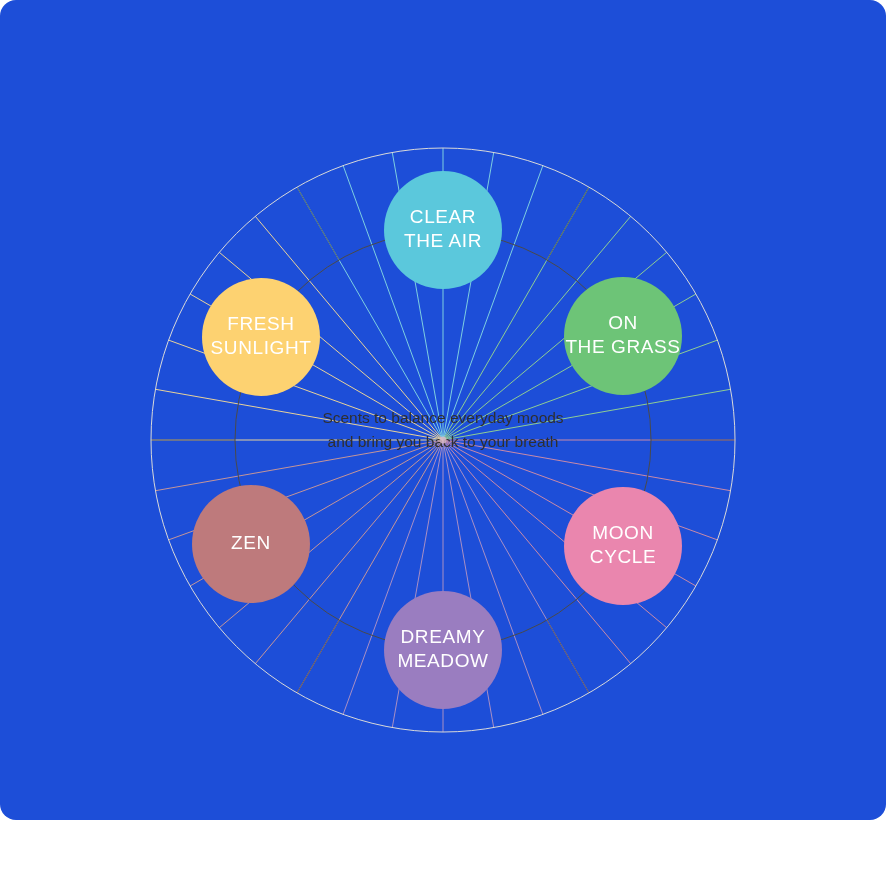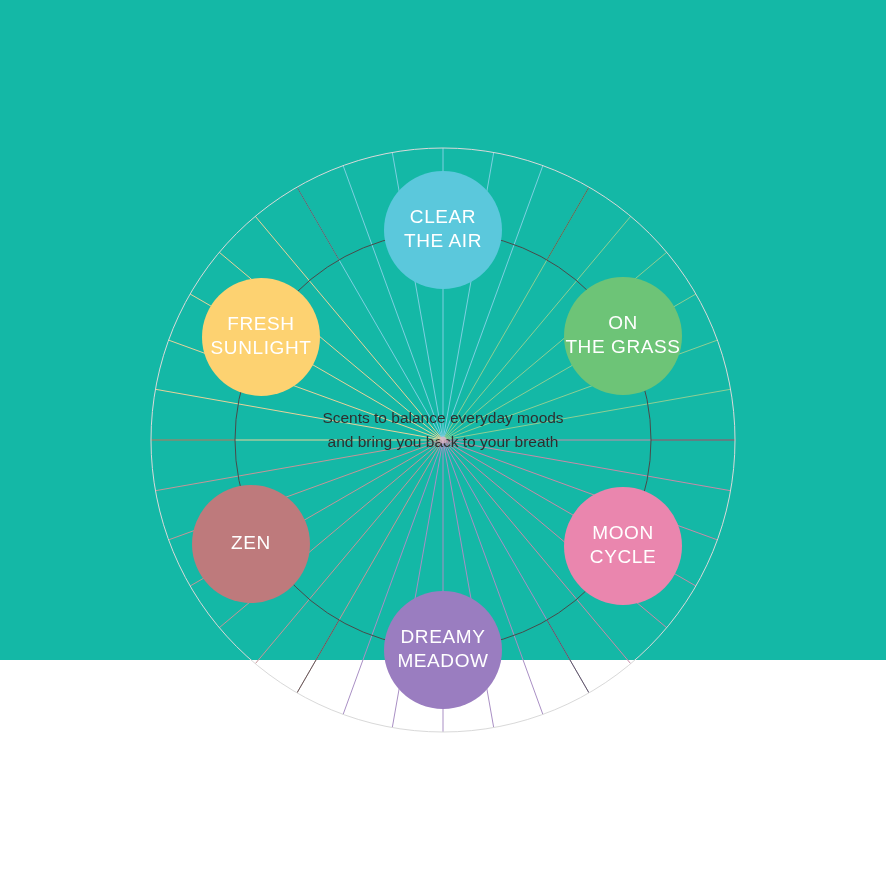--- a/index.html
+++ b/index.html
@@ -9,22 +9,23 @@
   }
   body {
     width: 886px;
     height: 886px;
     font-family: "Liberation Sans", sans-serif;
     overflow: hidden;
   }
   #wheel-stage {
     position: relative;
     width: 886px;
-    height: 660px;
-    background: #14b8a6;
+    height: 820px;
+    background: #1d4ed8;
+    border-radius: 16px;
   }
   #wheel-svg {
     position: absolute;
     left: 0;
     top: 0;
     width: 886px;
     height: 886px;
     display: block;
   }
   .node-label {

